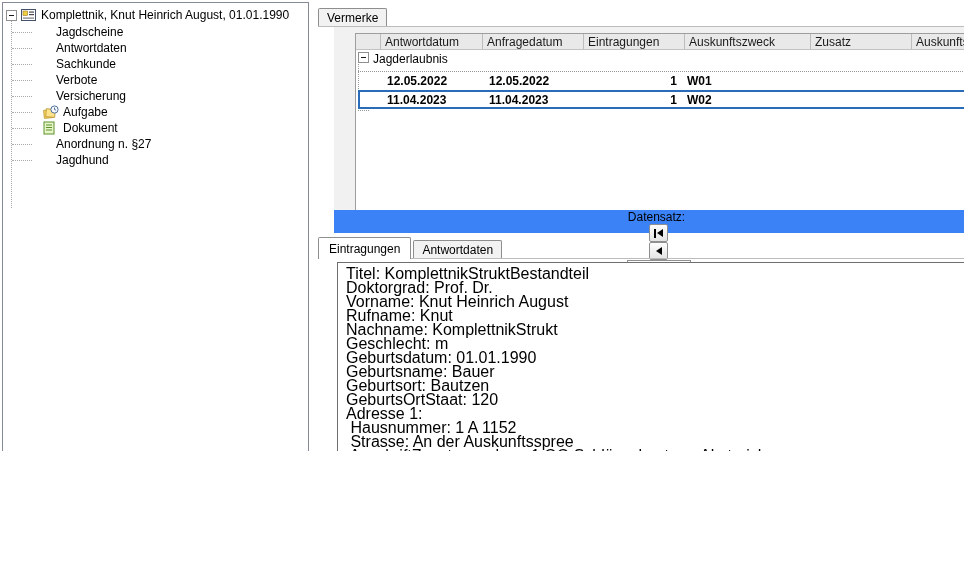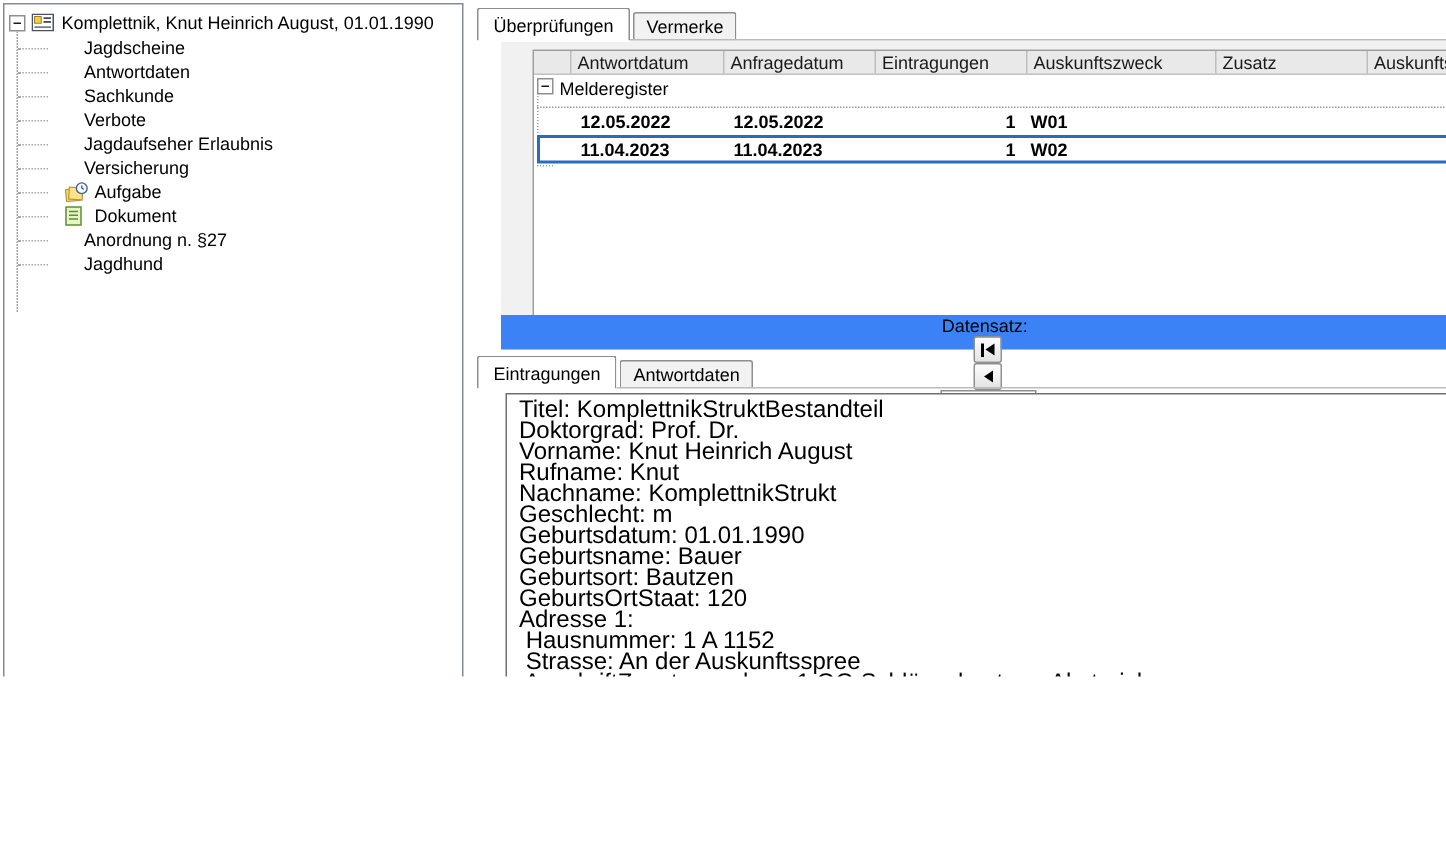--- a/index.html
+++ b/index.html
@@ -132,26 +132,20 @@
         <div class="titem">
           <span class="stub"></span>
           <span class="sp11"></span>
           <span class="sp13"></span>
           <span class="tlabel">Verbote</span>
         </div>
         <div class="titem">
           <span class="stub"></span>
           <span class="sp11"></span>
           <span class="sp13"></span>
-          <span class="tlabel">Jagdaufseher Erlaubnis</span>
-        </div>
-        <div class="titem">
-          <span class="stub"></span>
-          <span class="sp11"></span>
-          <span class="sp13"></span>
           <span class="tlabel">Versicherung</span>
         </div>
         <div class="titem">
           <span class="stub"></span>
           <span class="sp11"></span>
           <span class="ticon">
             <svg width="17" height="14" xmlns="http://www.w3.org/2000/svg">
               <rect x="1" y="5" width="9" height="8" fill="#ffd966" stroke="#b7952f" stroke-width="0.8" transform="rotate(-6 5 9)"></rect>
               <rect x="3" y="4" width="9" height="8" fill="#ffe28a" stroke="#b7952f" stroke-width="0.8" transform="rotate(4 7 8)"></rect>
               <circle cx="11.5" cy="4.5" r="3.6" fill="#f6f8ff" stroke="#3d6394" stroke-width="0.9"></circle>
@@ -184,40 +178,39 @@
           <span class="stub"></span>
           <span class="sp11"></span>
           <span class="sp13"></span>
           <span class="tlabel">Jagdhund</span>
         </div>
       </div>
   </div>
 
   <div class="tabstrip top" id="tabs-top">
     <div class="striprule"></div>
-  <div class="tab active">Überprüfungen</div>
       <div class="tab">Vermerke</div>
     </div>
 
   <div class="grid-page">
     <div class="grid">
       <div class="grid-header" id="grid-header">
           <div class="hcell w0"></div>
           <div class="hcell w1">Antwortdatum</div>
           <div class="hcell w2">Anfragedatum</div>
           <div class="hcell w3">Eintragungen</div>
           <div class="hcell w4">Auskunftszweck</div>
           <div class="hcell w5">Zusatz</div>
           <div class="hcell w6">Auskunftsdate</div>
         </div>
       <div class="vdots"></div>
       <div class="hdots"></div>
       <div class="group-row">
         <span class="expbox"></span>
-        <span class="group-label">Melderegister</span>
+        <span class="group-label">Jagderlaubnis</span>
       </div>
       <div class="grid-rows" id="grid-rows">
           <div class="grow first">
             <div class="rcell rw0"></div>
             <div class="rcell rw1">12.05.2022</div>
             <div class="rcell rw2">12.05.2022</div>
             <div class="rcell rw3">1</div>
             <div class="rcell rw4">W01</div>
             <div class="rcell rw5"></div>
             <div class="rcell rw6"></div>

